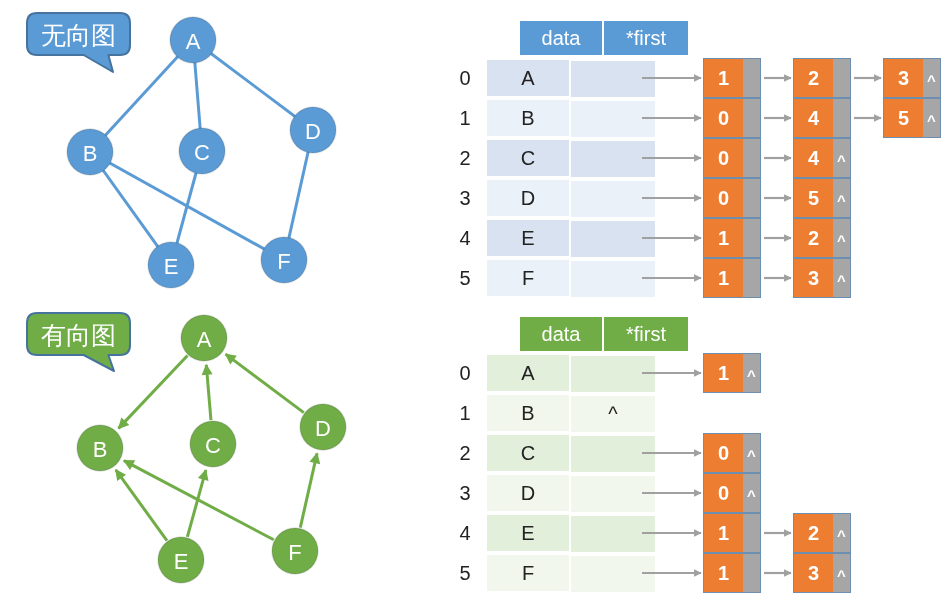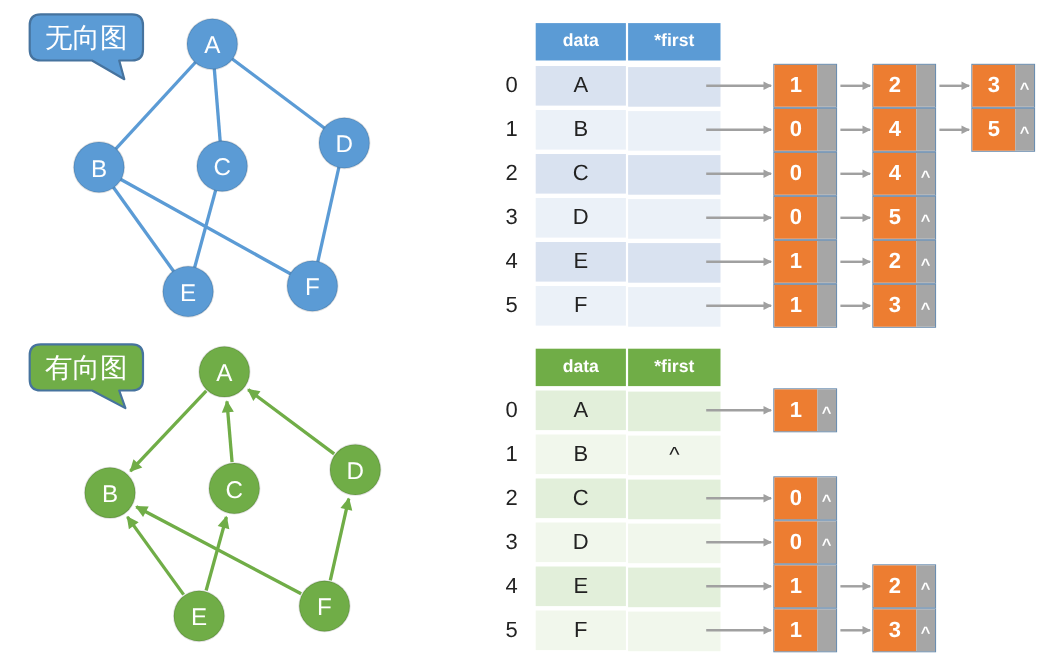--- a/index.html
+++ b/index.html
@@ -1,21 +1,21 @@
 <!DOCTYPE html>
 <html><head>
 <meta charset="utf-8">
 <style>
   html,body{margin:0;padding:0;background:#fff;}
   .page{position:relative;width:951px;height:601px;background:#ffffff;overflow:hidden;
         font-family:"Liberation Sans",sans-serif;}
   .page svg{position:absolute;left:0;top:0;pointer-events:none;}
   #html-layer{position:absolute;left:0;top:0;width:951px;height:601px;}
   .hcell{position:absolute;display:flex;align-items:center;justify-content:center;
-         color:#fff;font-weight:700;font-size:16px;}
+         color:#fff;font-weight:400;font-size:20px;margin-left:33px;}
   .cell{position:absolute;display:flex;align-items:center;justify-content:center;
         color:#222;font-size:20px;}
   .idx{position:absolute;display:flex;align-items:center;justify-content:center;
        color:#222;font-size:20px;}
   .lnode{position:absolute;width:58px;height:40px;box-sizing:border-box;
          border:1.5px solid #6c8eb0;display:flex;}
   .lval{width:39px;display:flex;align-items:center;justify-content:center;
         color:#fff;font-size:20px;font-weight:600;}
   .lptr{flex:1;display:flex;align-items:center;justify-content:center;}
   .caret{color:#fff;font-size:15px;font-weight:700;transform:translateY(2px);}

